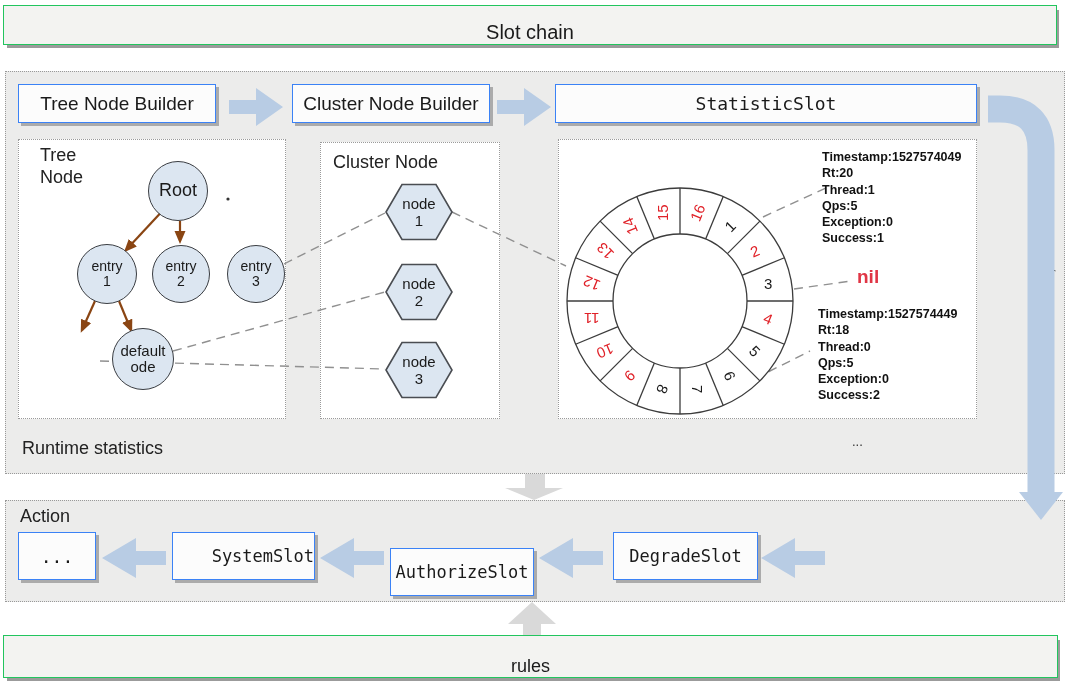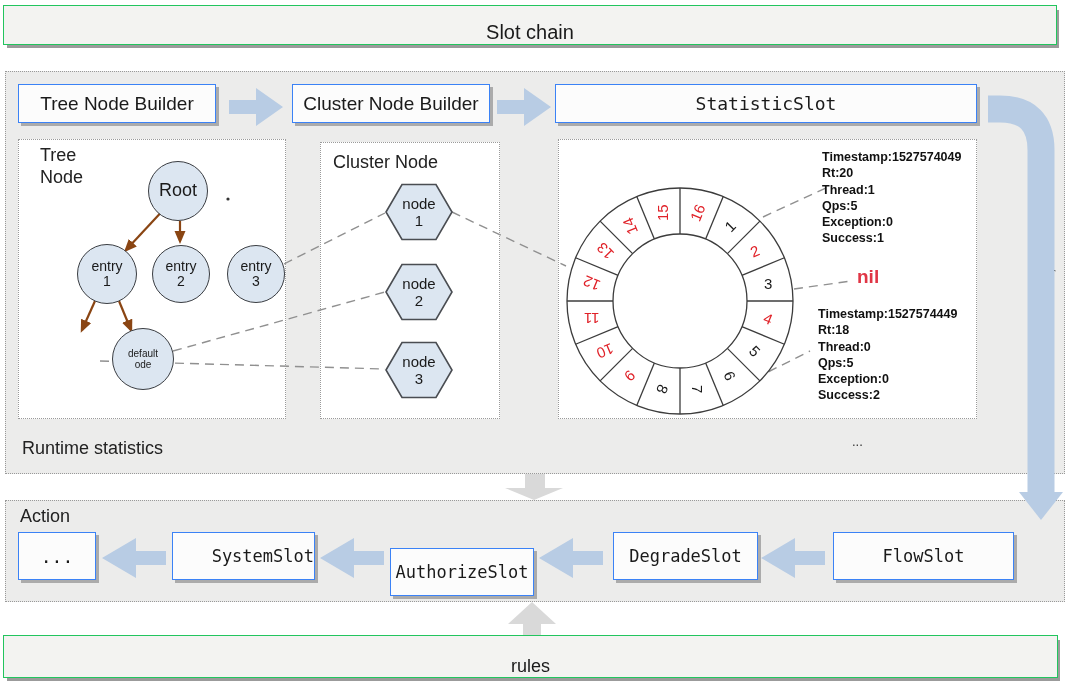--- a/index.html
+++ b/index.html
@@ -79,21 +79,21 @@
     <span>1</span>
   </div>
   <div class="circle abs" style="left:152px;top:245px;width:58px;height:58px;font-size:14px;">
     <span>entry</span>
     <span>2</span>
   </div>
   <div class="circle abs" style="left:227px;top:245px;width:58px;height:58px;font-size:14px;">
     <span>entry</span>
     <span>3</span>
   </div>
-  <div class="circle abs" style="left:112px;top:328px;width:62px;height:62px;font-size:10px;">
+  <div class="circle abs" style="left:112px;top:328px;width:62px;height:62px;font-size:15px;">
     <span>default</span>
     <span>ode</span>
   </div>
 
   <div class="abs hexwrap" style="left:385px;top:183px;width:68px;height:58px;">
     <svg width="68" height="58">
       <polygon points="1,29 17,1.5 51,1.5 67,29 51,56.5 17,56.5" fill="#dce6f1" stroke="#4a4d52" stroke-width="1.6"></polygon>
     </svg>
     <div class="hexlbl">
       <span>node</span>
@@ -210,23 +210,20 @@
   </div>
   <div class="hbox abs mono" style="left:172px;top:532px;width:141px;height:46px;justify-content:flex-end;">
     <span>SystemSlot</span>
   </div>
   <div class="hbox abs mono" style="left:390px;top:532px;width:142px;height:46px;margin-top:16px;">
     <span>AuthorizeSlot</span>
   </div>
   <div class="hbox abs mono" style="left:613px;top:532px;width:143px;height:46px;">
     <span>DegradeSlot</span>
   </div>
-  <div class="hbox abs mono" style="left:833px;top:532px;width:179px;height:46px;">
-    <span>FlowSlot</span>
-  </div>
 
   <svg class="abs" style="left:102px;top:538px;" width="64" height="40">
     <polygon points="64,13 34,13 34,0 0,20 34,40 34,27 64,27" fill="#b8cce4"></polygon>
   </svg>
   <svg class="abs" style="left:320px;top:538px;" width="64" height="40">
     <polygon points="64,13 34,13 34,0 0,20 34,40 34,27 64,27" fill="#b8cce4"></polygon>
   </svg>
   <svg class="abs" style="left:539px;top:538px;" width="64" height="40">
     <polygon points="64,13 34,13 34,0 0,20 34,40 34,27 64,27" fill="#b8cce4"></polygon>
   </svg>

